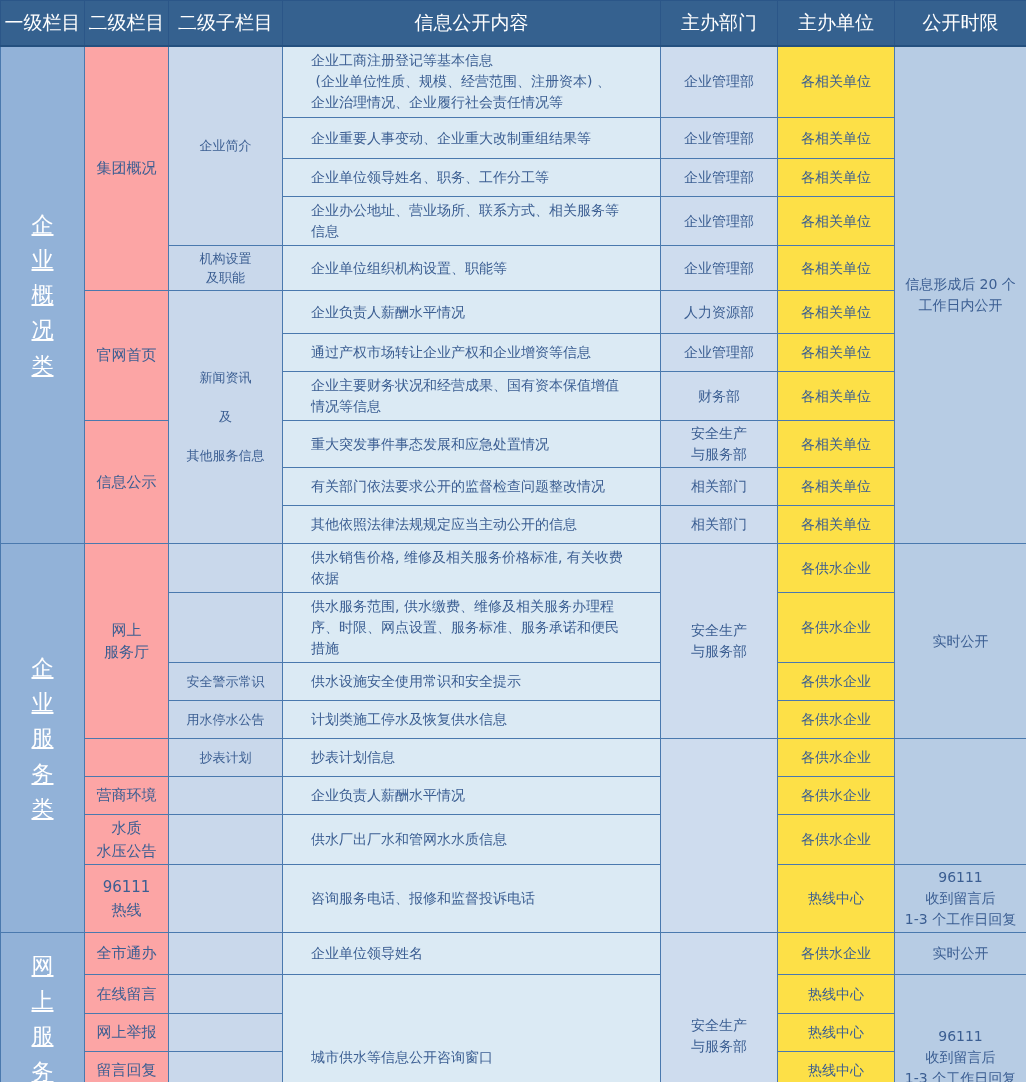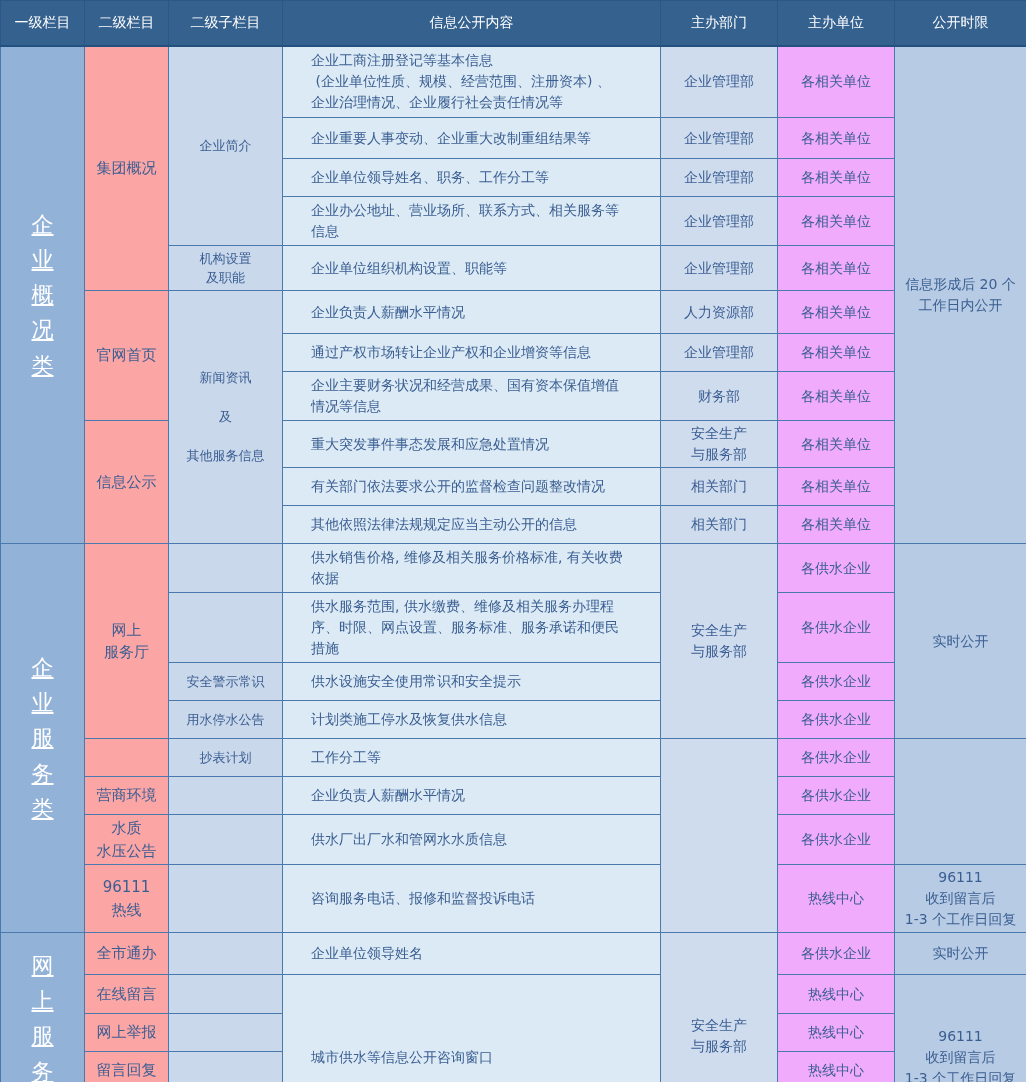--- a/index.html
+++ b/index.html
@@ -1,27 +1,27 @@
 <!DOCTYPE html>
 <html><head>
 <meta charset="utf-8">
 <style>
   html,body { margin:0; padding:0; background:#ffffff; }
   .wrap { width:1026px; font-family:"DejaVu Sans","Liberation Sans",sans-serif; }
   table.disclosure { border-collapse:collapse; table-layout:fixed; width:1026px; border:1px solid #2d5c92; }
-  th { background:#35618f; color:#ffffff; font-weight:normal; font-size:14px;
+  th { background:#35618f; color:#ffffff; font-weight:normal; font-size:19px;
        border:1px solid #2b5688; border-bottom:2px solid #24507f; padding:2px; }
   td { border:1px solid #4a79ae; font-size:14px; color:#3b5e92; text-align:center;
        vertical-align:middle; padding:2px 4px; line-height:1.5; white-space:pre-line; overflow:hidden; }
   td.c1 { background:#92b2d8; }
   td.c2 { background:#fca5a5; font-size:15px; }
   td.c3 { background:#c9d8eb; font-size:13px; }
   td.c4 { background:#dbeaf4; text-align:left; padding:3px 28px; }
   td.c5 { background:#cedcee; }
-  td.c6 { background:#f0abfc;margin-top:42px; }
+  td.c6 { background:#fde047;margin-top:42px; }
   td.c7 { background:#b7cce4;margin-left:30px; }
   .vtext { width:24px; margin:0 auto; word-break:break-all; line-height:1.6;
            font-size:22px; color:#ffffff; text-align:center; white-space:normal;text-decoration:underline; }
 </style>
 </head>
 <body>
 
 <div class="wrap">
 <table class="disclosure">
   <colgroup>
@@ -139,21 +139,21 @@
     <td class="c6">各供水企业</td>
   </tr>
   <tr style="height:38px">
     <td class="c3">用水停水公告</td>
     <td class="c4">计划类施工停水及恢复供水信息</td>
     <td class="c6">各供水企业</td>
   </tr>
   <tr style="height:38px">
     <td class="c2"></td>
     <td class="c3">抄表计划</td>
-    <td class="c4">工作分工等</td>
+    <td class="c4">抄表计划信息</td>
     <td class="c5" rowspan="4"></td>
     <td class="c6">各供水企业</td>
     <td class="c7" rowspan="3"></td>
   </tr>
   <tr style="height:38px">
     <td class="c2">营商环境</td>
     <td class="c3"></td>
     <td class="c4">企业负责人薪酬水平情况</td>
     <td class="c6">各供水企业</td>
   </tr>

